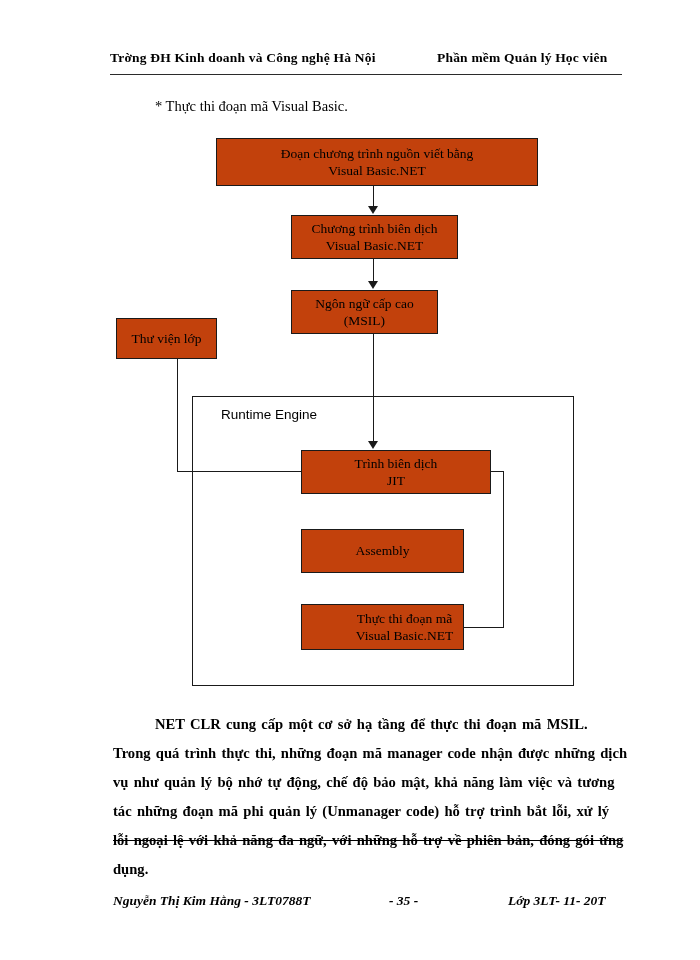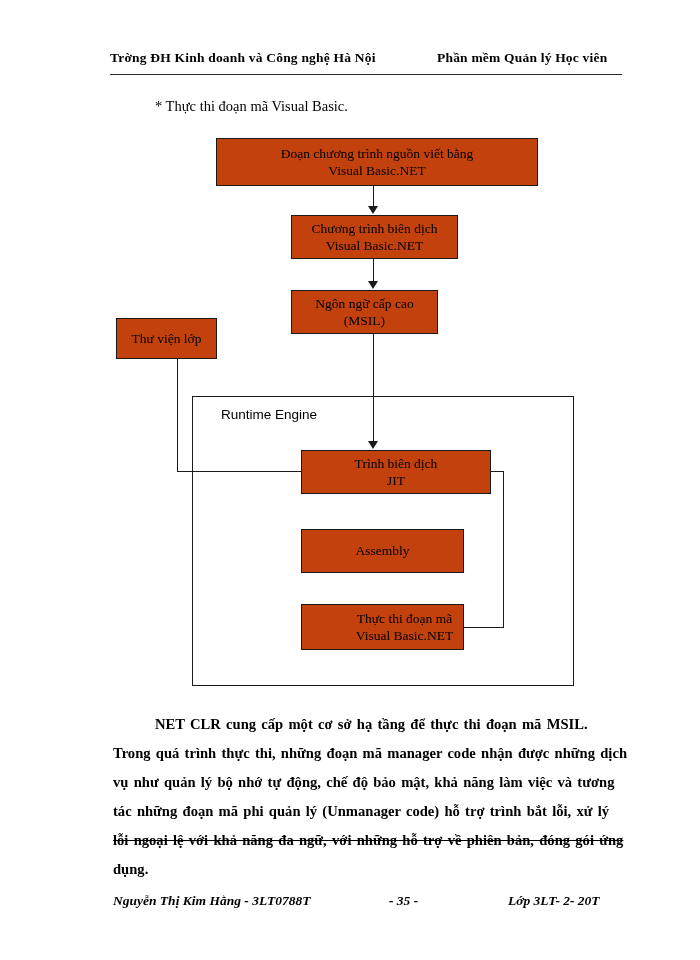--- a/index.html
+++ b/index.html
@@ -277,16 +277,16 @@
     <span class="pline j">Trong quá trình thực thi, những đoạn mã manager  code nhận được những dịch</span>
     <span class="pline j">vụ như quản lý bộ nhớ tự động, chế độ bảo mật, khả năng làm việc và tương</span>
     <span class="pline j">tác những đoạn mã phi quản lý (Unmanager  code) hỗ trợ trình bắt lỗi, xử lý</span>
     <span class="pline j struck">lỗi ngoại lệ với khả năng đa ngữ, với những hỗ trợ về phiên bản, đóng gói ứng</span>
     <span class="pline">dụng.</span>
   </div>
 
   <div id="footer">
     <span class="ft-left">Nguyễn Thị Kim Hằng -  3LT0788T</span>
     <span class="ft-center">- 35 -</span>
-    <span class="ft-right">Lớp 3LT- 2- 20T</span>
+    <span class="ft-right">Lớp 3LT- 11- 20T</span>
   </div>
 
 </div>
 
 </body></html>

